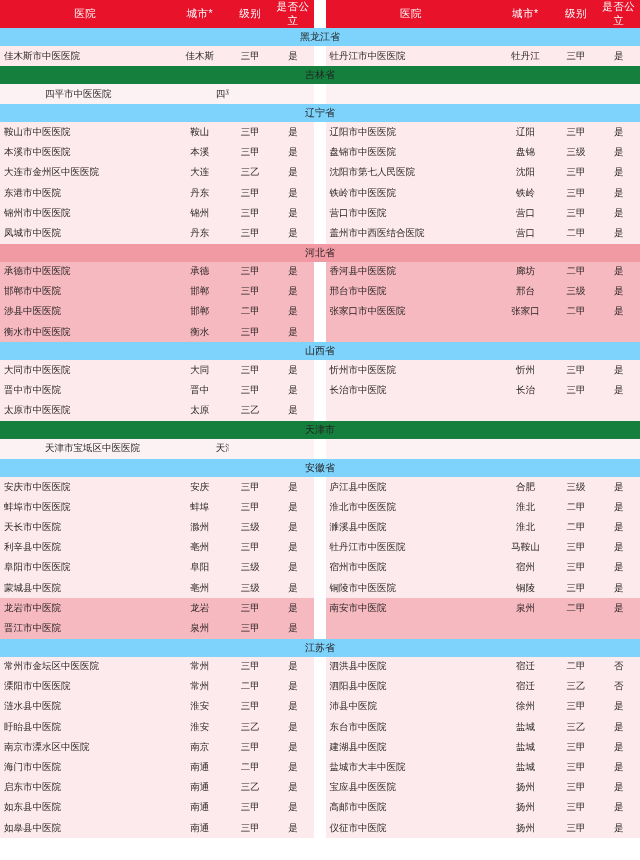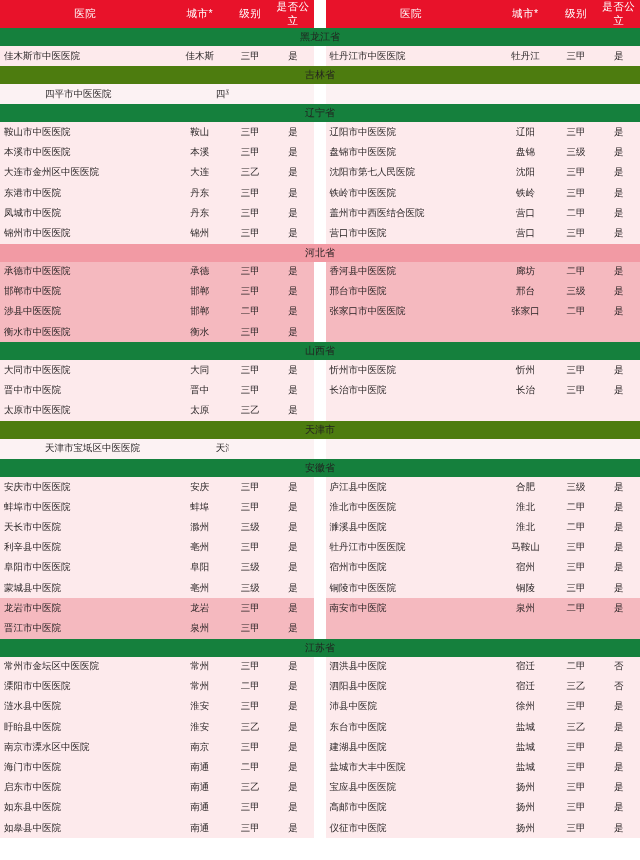--- a/index.html
+++ b/index.html
@@ -55,23 +55,23 @@
     font-size: 10px;
     height: 18px;
     color: #231f20;
   }
 
   
   .lt td { background: #fdeaec; }
   .lt2 td { background: #fcf2f3; padding-left: 45px; }
   .dk td { background: #f5b9bf; }
 
-  .band-lt td { background: #15803d; margin-top: 25px; }
+  .band-lt td { background: #7dd3fc; margin-top: 25px; }
   .band-dk td { background: #f29aa4; }
-  .band-white td { background: #4d7c0f; }
+  .band-white td { background: #15803d; }
 </style>
 </head>
 <body>
 
 <div id="sheet">
   <table>
     <colgroup>
       <col class="c-name">
         <col class="c-city">
         <col class="c-level">
@@ -165,39 +165,39 @@
           <td class="city">丹东</td>
           <td class="level">三甲</td>
           <td class="pub">是</td>
           <td class="gap"></td>
           <td class="name">铁岭市中医医院</td>
           <td class="city">铁岭</td>
           <td class="level">三甲</td>
           <td class="pub">是</td>
         </tr>
         <tr class="lt">
+          <td class="name">锦州市中医医院</td>
+          <td class="city">锦州</td>
+          <td class="level">三甲</td>
+          <td class="pub">是</td>
+          <td class="gap"></td>
+          <td class="name">营口市中医院</td>
+          <td class="city">营口</td>
+          <td class="level">三甲</td>
+          <td class="pub">是</td>
+        </tr>
+        <tr class="lt">
           <td class="name">凤城市中医院</td>
           <td class="city">丹东</td>
           <td class="level">三甲</td>
           <td class="pub">是</td>
           <td class="gap"></td>
           <td class="name">盖州市中西医结合医院</td>
           <td class="city">营口</td>
           <td class="level">二甲</td>
-          <td class="pub">是</td>
-        </tr>
-        <tr class="lt">
-          <td class="name">锦州市中医医院</td>
-          <td class="city">锦州</td>
-          <td class="level">三甲</td>
-          <td class="pub">是</td>
-          <td class="gap"></td>
-          <td class="name">营口市中医院</td>
-          <td class="city">营口</td>
-          <td class="level">三甲</td>
           <td class="pub">是</td>
         </tr>
         <tr class="province band-dk">
           <td colspan="9">河北省</td>
         </tr>
         <tr class="dk">
           <td class="name">承德市中医医院</td>
           <td class="city">承德</td>
           <td class="level">三甲</td>
           <td class="pub">是</td>

